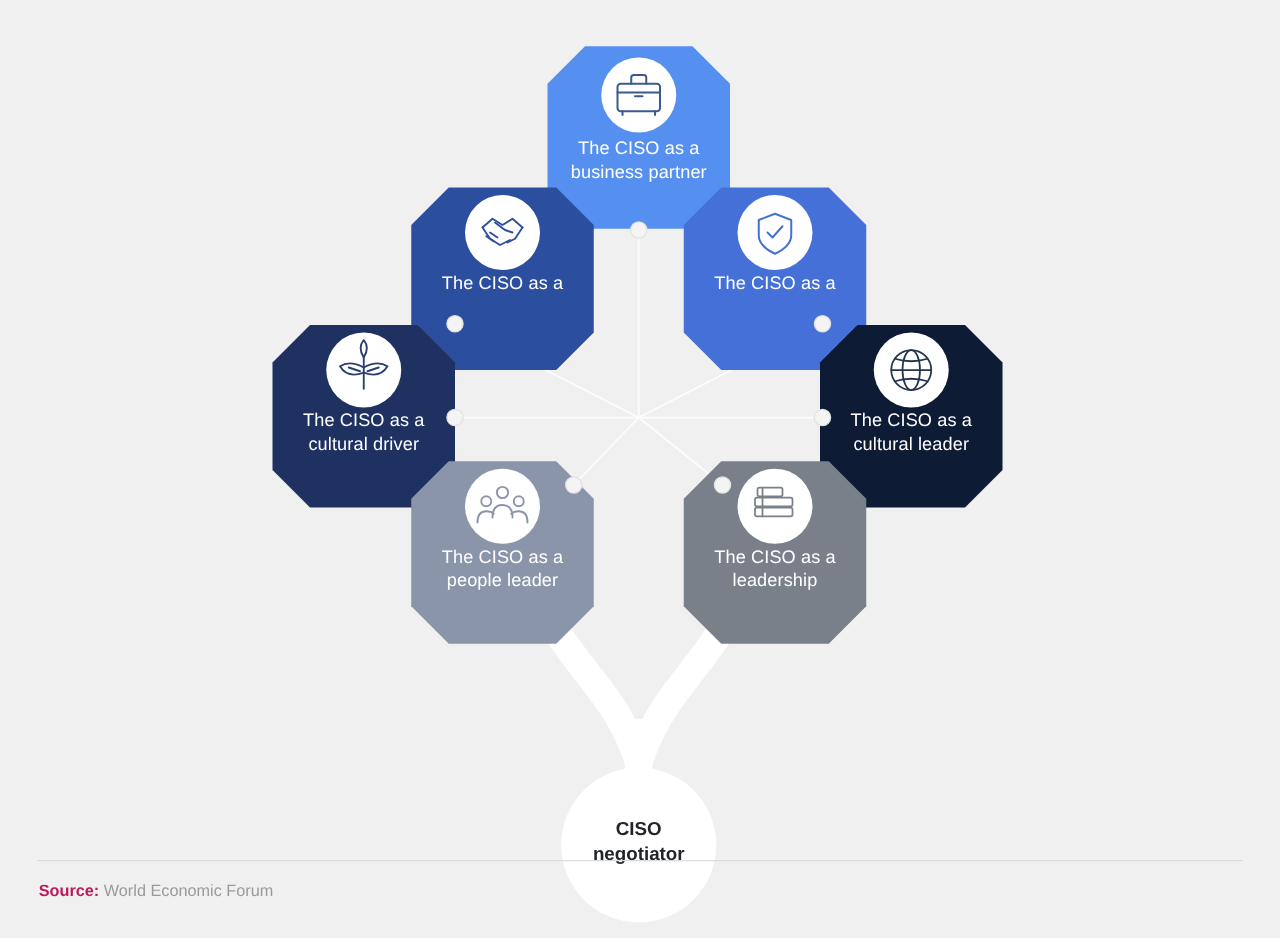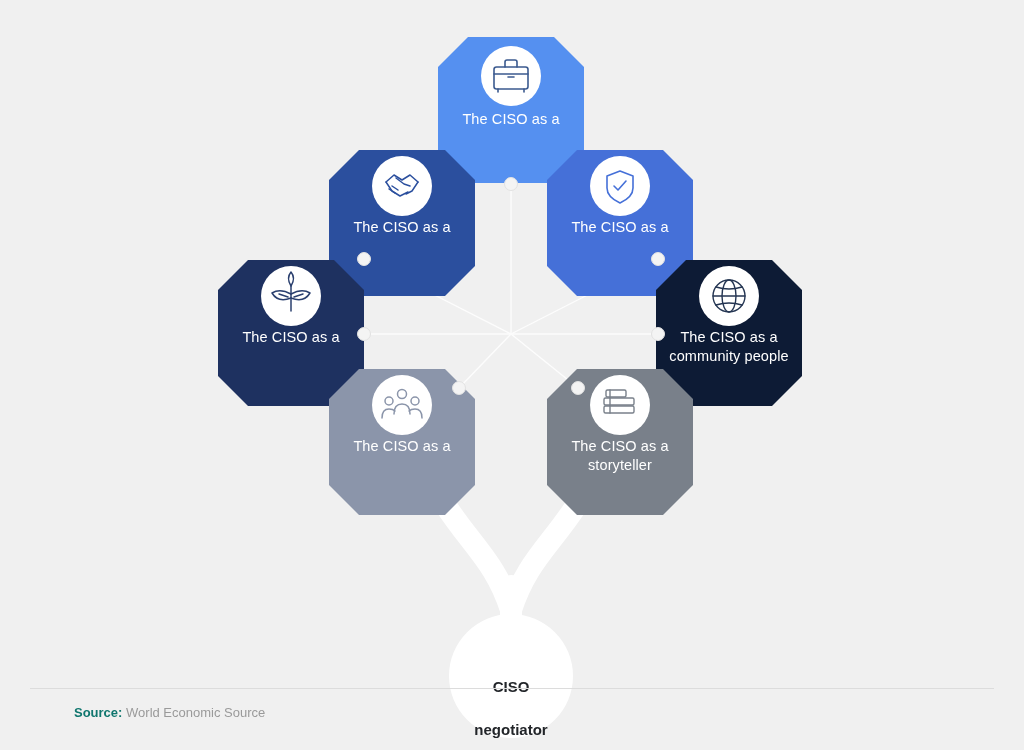--- a/index.html
+++ b/index.html
@@ -50,21 +50,21 @@
     position: absolute;
     text-align: center;
     color: #222529;
     font-family: "Liberation Sans", sans-serif;
     font-size: 15px;
     font-weight: bold;
     line-height: 20px;
     white-space: nowrap;
     pointer-events: none;
   }
-  .hub-label span { display: block; margin-top: 23px; }
+  .hub-label span { display: block; }
 
   
   #footer-rule {
     position: absolute;
     left: 30px;
     top: 688px;
     width: 964px;
     height: 1px;
     background: #dcdcdc;
   }
@@ -73,22 +73,21 @@
     left: 31px;
     top: 704px;
     font-family: "Liberation Sans", sans-serif;
     font-size: 13px;
     line-height: 18px;
     color: #9a9a9a;
     white-space: nowrap;
   }
   #source-line .lbl {
     font-weight: bold;
-    color: #0f766e;
-    margin-left: 43px;
+    color: #be185d;
   }
 </style>
 </head>
 <body>
 
 <div id="stage">
 
   <svg id="diagram" viewBox="0 0 1024 750">
     <defs>
 
@@ -209,52 +208,55 @@
       <circle cx="578" cy="388" r="6.5" fill="#f4f4f4" stroke="#e2e2e2" stroke-width="1"></circle>
     </g>
 
     <g>
       <circle cx="511" cy="676" r="62" fill="#ffffff"></circle>
     </g>
   </svg>
 
   <div class="node-label" style="left:411px; top:110px; width:200px;">
     <span>The CISO as a</span>
+    <span>business partner</span>
   </div>
 
   <div class="node-label" style="left:302px; top:218px; width:200px;">
     <span>The CISO as a</span>
   </div>
 
   <div class="node-label" style="left:520px; top:218px; width:200px;">
     <span>The CISO as a</span>
   </div>
 
   <div class="node-label" style="left:191px; top:328px; width:200px;">
     <span>The CISO as a</span>
+    <span>cultural driver</span>
   </div>
 
   <div class="node-label" style="left:629px; top:328px; width:200px;">
     <span>The CISO as a</span>
-    <span>community people</span>
+    <span>cultural leader</span>
   </div>
 
   <div class="node-label" style="left:302px; top:437px; width:200px;">
     <span>The CISO as a</span>
+    <span>people leader</span>
   </div>
 
   <div class="node-label" style="left:520px; top:437px; width:200px;">
     <span>The CISO as a</span>
-    <span>storyteller</span>
+    <span>leadership</span>
   </div>
 
   <div class="hub-label" style="left:411px; top:654px; width:200px;">
     <span>CISO</span>
     <span>negotiator</span>
   </div>
 
   <div id="footer-rule"></div>
   <div id="source-line">
     <span class="lbl">Source:</span>
-    <span>World Economic Source</span>
+    <span>World Economic Forum</span>
   </div>
 
 </div>
 
 </body></html>

